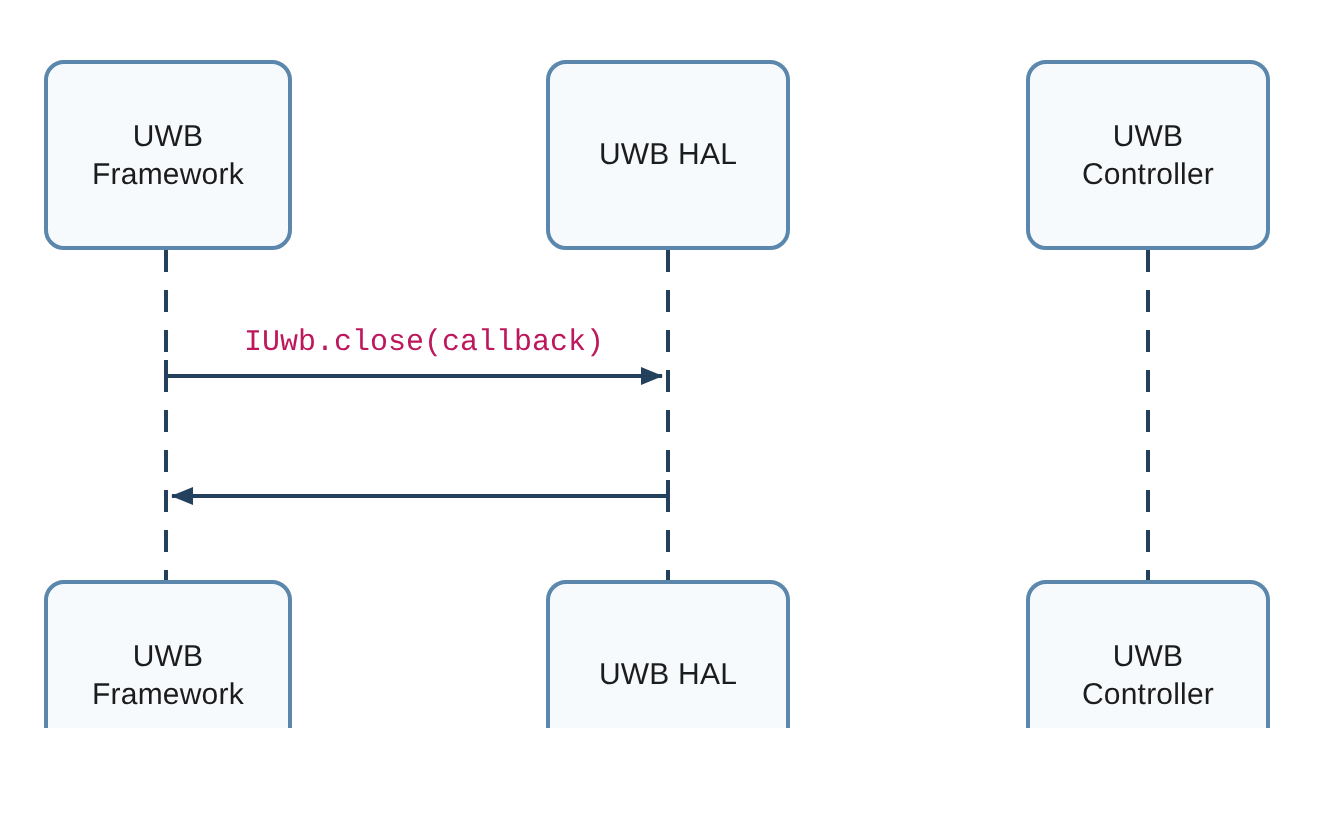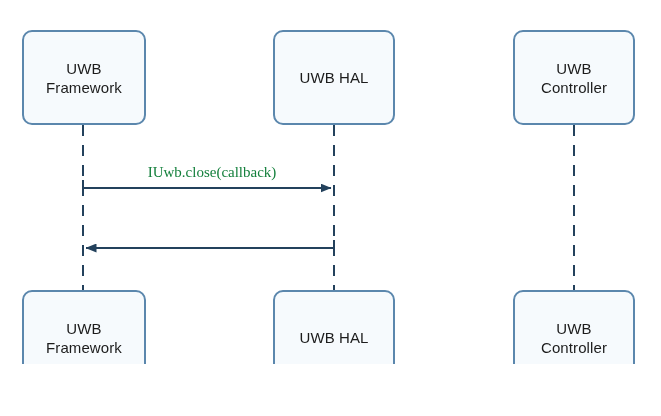--- a/index.html
+++ b/index.html
@@ -40,22 +40,22 @@
     line-height: 19px;
     letter-spacing: 0.1px;
     z-index: 3;
   }
   .participant-label {
     white-space: pre-line;
     padding: 0 4px;
   }
   .message-label {
     position: absolute;
-    color: #15803d;
-    font-family: Liberation Serif, serif;
+    color: #be185d;
+    font-family: Liberation Mono, monospace;
     font-size: 15px;
     line-height: 18px;
     white-space: nowrap;
     text-align: center;
     background: #ffffff;
     padding: 0 3px;
     z-index: 4;
   }
 </style>
 </head>

